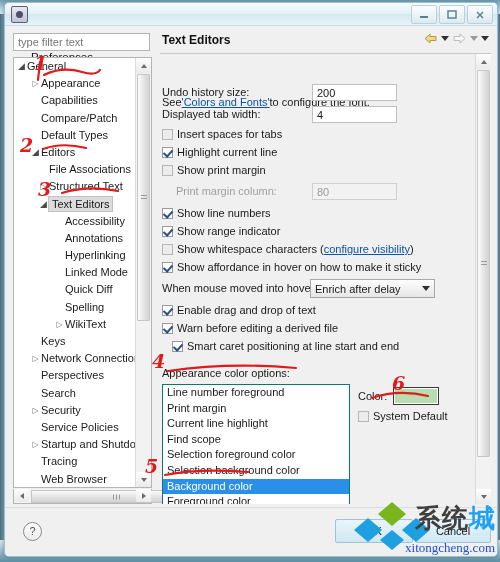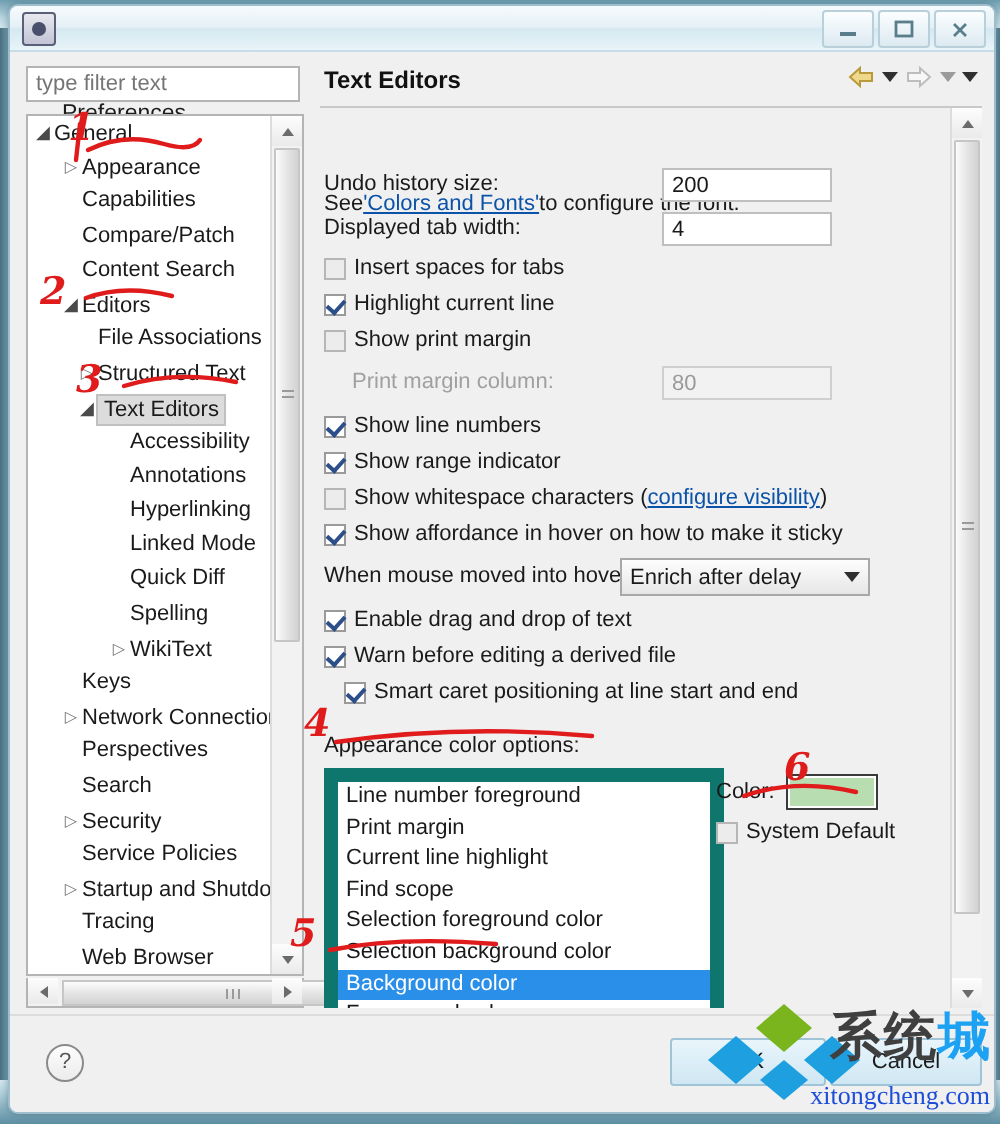--- a/index.html
+++ b/index.html
@@ -106,40 +106,40 @@
   .rp-tools .dd.gray{border-top-color:#9a9a9a;}
 
   .rp-body{position:absolute;left:0;top:25px;right:0;bottom:0;overflow:hidden;}
   .rp-scroll-area{position:absolute;left:0;top:0;right:15px;bottom:0;}
 
   .line{font-size:11px;color:#1a1a1a;}
   .lnk{color:#0b53a8;text-decoration:underline;cursor:pointer;}
 
   .frow{position:absolute;display:flex;align-items:center;}
   .tinput{border:1px solid #bfbfbf;background:#fff;height:17px;box-sizing:border-box;
-    padding:0 4px;font-size:11px;line-height:16px;color:#1a1a1a;margin-left:19px;}
+    padding:0 4px;font-size:11px;line-height:16px;color:#1a1a1a;}
   .tinput.dis{background:#f2f2f2;color:#9a9a9a;border-color:#cfcfcf;}
   .lbl-dis{color:#a0a0a0;}
 
   .cb{width:11px;height:11px;border:1px solid #9a9a9a;background:#fff;
     display:inline-block;position:relative;box-sizing:border-box;vertical-align:-1px;
     margin-right:4px;}
   .cb.off{background:#ececec;border-color:#b6b6b6;}
   .cb.on:after{content:"";position:absolute;left:2px;top:0px;width:4px;height:7px;
     border:solid #2c4f8a;border-width:0 2px 2px 0;transform:rotate(42deg);}
 
   .combo{height:19px;border:1px solid #a8a8a8;
     background:linear-gradient(180deg,#fdfdfd,#e6e6e6);
     box-sizing:border-box;display:flex;align-items:center;
     padding:0 4px;font-size:11px;position:relative;min-width:120px;}
   .combo .cv{flex:1;}
   .combo .ca{width:0;height:0;border-left:4px solid transparent;border-right:4px solid transparent;border-top:5px solid #2f2f2f;margin-left:6px;}
 
   
-  .listbox{position:absolute;border:7px solid #0f766e;background:#fff;overflow:hidden;}
+  .listbox{position:absolute;border:1px solid #0f766e;background:#fff;overflow:hidden;}
   .litem{height:15.6px;line-height:15.6px;padding-left:4px;font-size:11px;white-space:nowrap;}
   .litem.sel{background:#2a8fe8;color:#fff;}
 
   .swatch{width:44px;height:16px;border:1px solid #3a3a3a;background:#b8ddb0;
     box-shadow:inset 0 0 0 1px #fff;}
 
   
   .footer{position:absolute;left:0;right:0;bottom:0;height:48px;
     background:#f0f0f0;border-top:1px solid #dcdcdc;}
   .help{position:absolute;left:18px;top:14px;width:17px;height:17px;border-radius:50%;
@@ -195,21 +195,21 @@
 
     <div class="leftpane">
       <input class="filterbox" type="text" placeholder="type filter text" style="">
 
       <div class="treebox">
         <div class="treelist" id="tree-list">
             <div class="tnode ind0"><span class="arw open" style="font-size: 9px;">◢</span><span class="lbl">General</span></div>
             <div class="tnode ind1"><span class="arw">▷</span><span class="lbl">Appearance</span></div>
             <div class="tnode ind1"><span class="arw"></span><span class="lbl">Capabilities</span></div>
             <div class="tnode ind1"><span class="arw"></span><span class="lbl">Compare/Patch</span></div>
-            <div class="tnode ind1"><span class="arw"></span><span class="lbl">Content Search</span></div>
+            <div class="tnode ind1"><span class="arw"></span><span class="lbl">Default Types</span></div>
             <div class="tnode ind1"><span class="arw open" style="font-size: 9px;">◢</span><span class="lbl">Editors</span></div>
             <div class="tnode ind2"><span class="arw"></span><span class="lbl">File Associations</span></div>
             <div class="tnode ind2"><span class="arw">▷</span><span class="lbl">Structured Text</span></div>
             <div class="tnode ind2 sel"><span class="arw open" style="font-size: 9px;">◢</span><span class="lbl">Text Editors</span></div>
             <div class="tnode ind3"><span class="arw"></span><span class="lbl">Accessibility</span></div>
             <div class="tnode ind3"><span class="arw"></span><span class="lbl">Annotations</span></div>
             <div class="tnode ind3"><span class="arw"></span><span class="lbl">Hyperlinking</span></div>
             <div class="tnode ind3"><span class="arw"></span><span class="lbl">Linked Mode</span></div>
             <div class="tnode ind3"><span class="arw"></span><span class="lbl">Quick Diff</span></div>
             <div class="tnode ind3"><span class="arw"></span><span class="lbl">Spelling</span></div>

